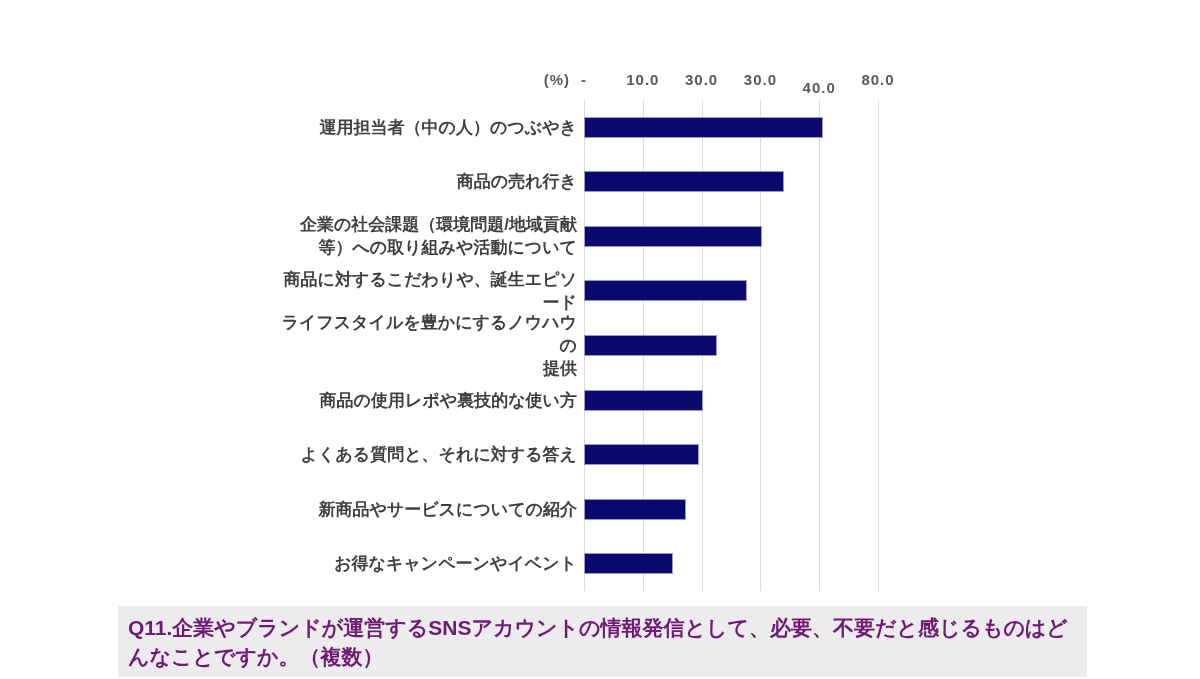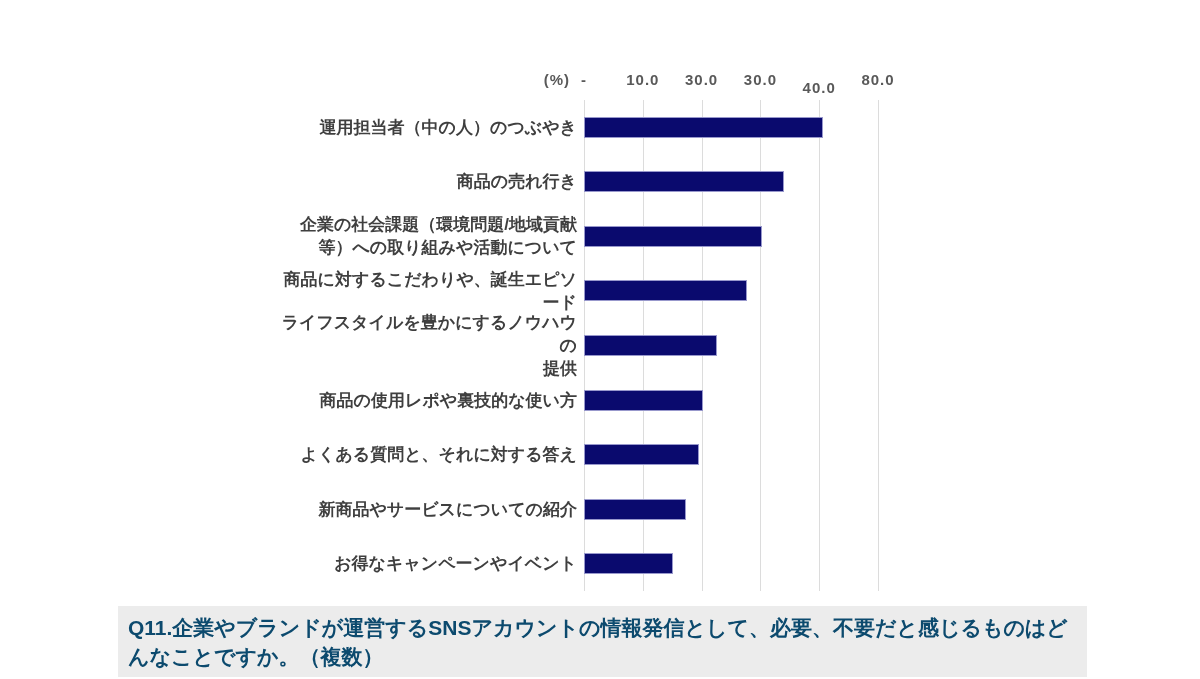--- a/index.html
+++ b/index.html
@@ -27,21 +27,21 @@
   }
   .labels{position:absolute;}
   .category-label{
     position:absolute;display:flex;align-items:center;justify-content:flex-end;
     text-align:right;font-size:17px;font-weight:700;color:#3f3f3f;
     line-height:23px;white-space:pre-line;
   }
   .question-note{
     position:absolute;left:118px;top:606px;width:969px;min-height:59px;
     background:#ececec;box-sizing:border-box;padding:7px 10px 6px 10px;
-    font-size:21px;line-height:29px;font-weight:700;color:#0c4a6e;
+    font-size:21px;line-height:29px;font-weight:700;color:#701a75;
   }
 </style>
 </head>
 <body>
 
 <div id="page">
 
   <div class="axis-row">
     <span class="axis-unit" id="axis-unit" style="left: 570px;">(%)</span>
     <span class="axis-zero" id="axis-zero" style="left: 584px;">-</span>

